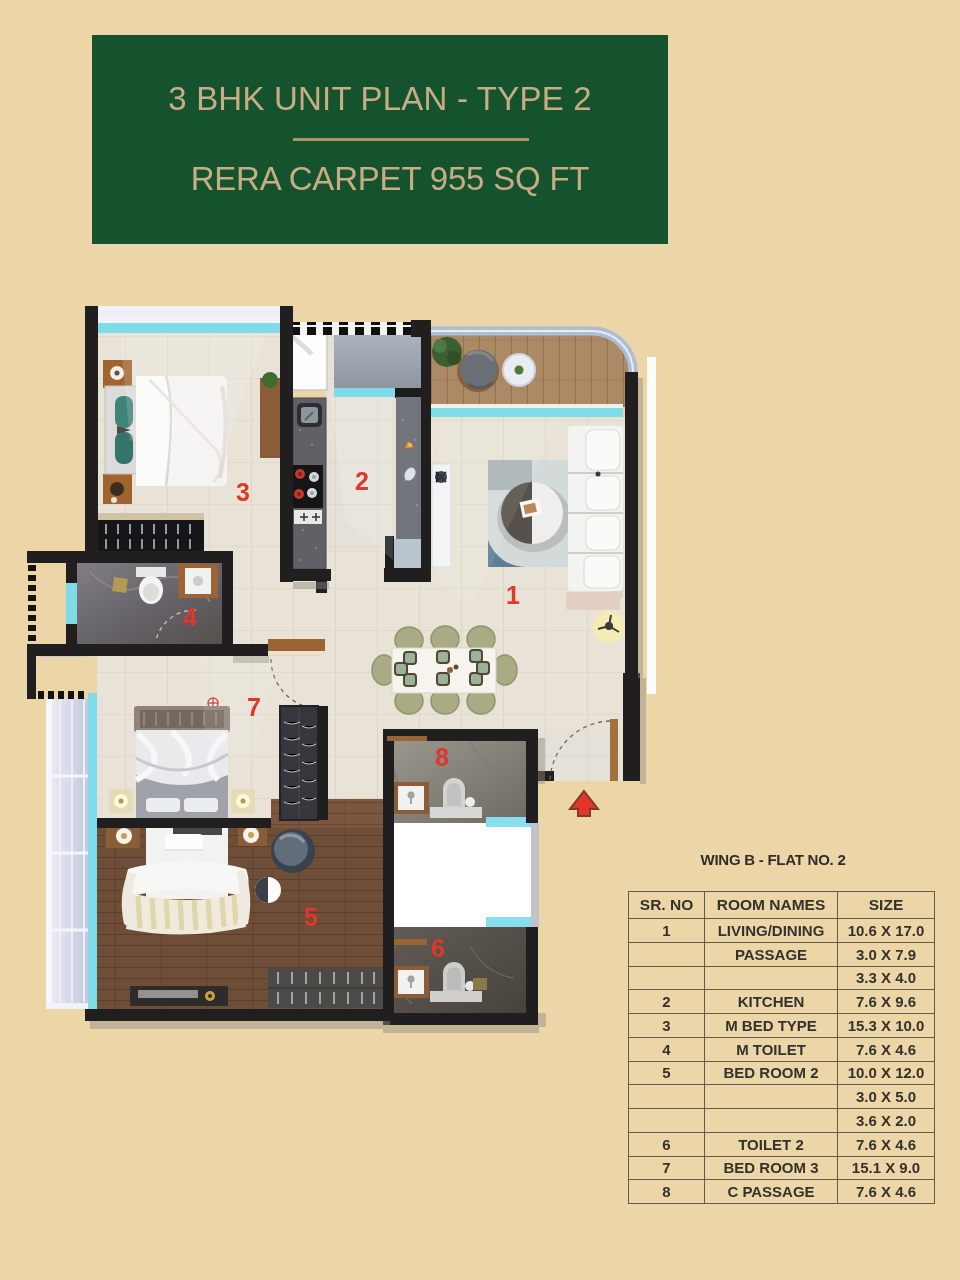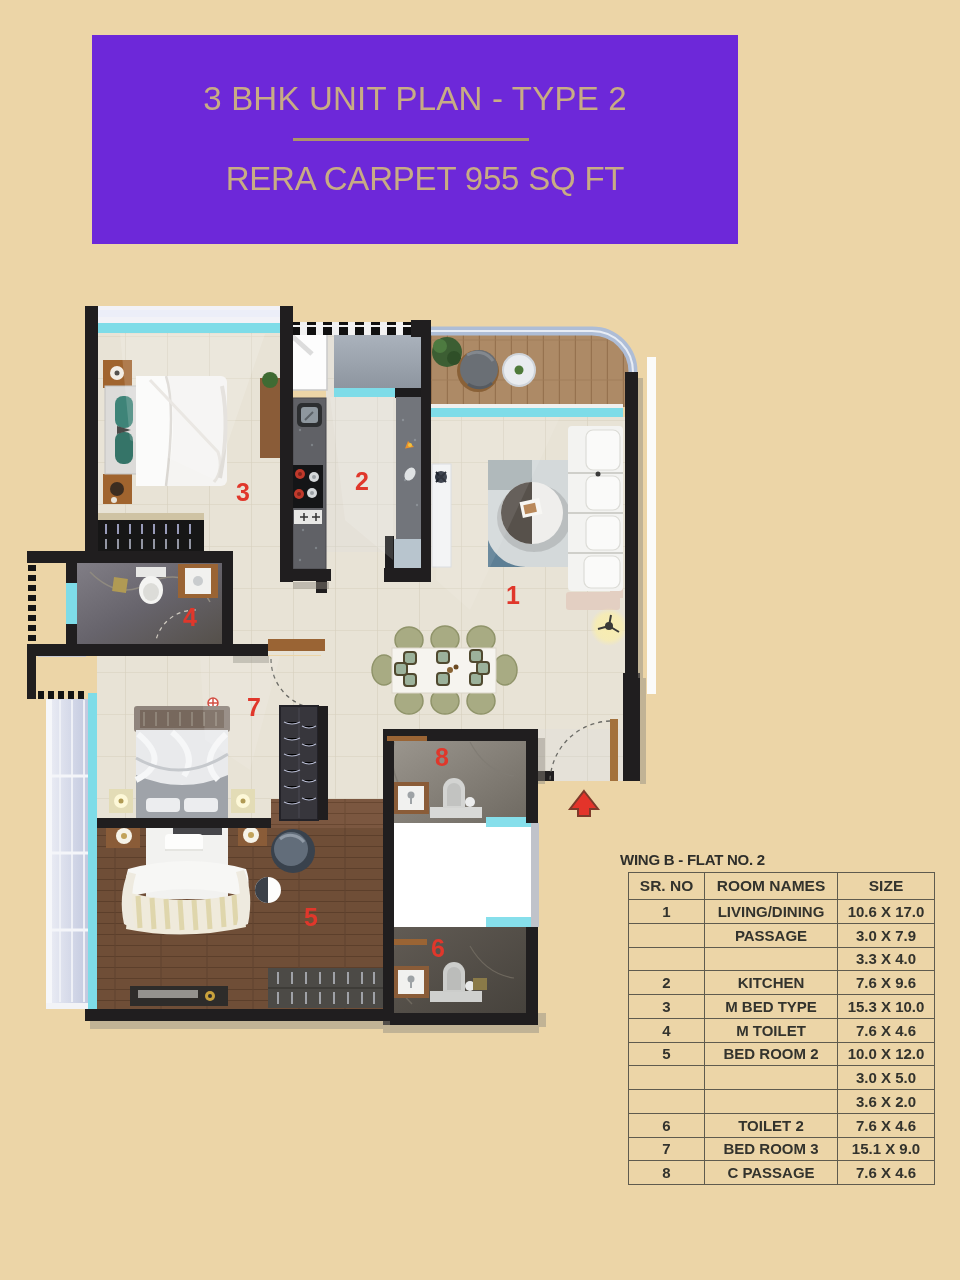--- a/index.html
+++ b/index.html
@@ -1,28 +1,28 @@
 <!DOCTYPE html>
 <html><head>
 <meta charset="utf-8">
 <style>
   html,body{margin:0;padding:0;}
   body{width:960px;height:1280px;background:#ecd5a7;position:relative;overflow:hidden;
        font-family:"Liberation Sans", sans-serif;}
-  .hdr{position:absolute;left:92px;top:35px;width:646px;height:209px;background:#6d28d9;}
+  .hdr{position:absolute;left:92px;top:35px;width:576px;height:209px;background:#14532d;}
   .hdr .l1{position:absolute;left:0;width:100%;top:64px;text-align:center;
            color:#c8ac84;font-size:33px;letter-spacing:0.2px;font-weight:400;
            transform:translateY(-50%);white-space:nowrap;}
   .hdr .div{position:absolute;left:201px;top:103px;width:236px;height:3px;background:#ad9468;}
   .hdr .l2{position:absolute;left:0;width:100%;top:144px;text-align:center;
            color:#c8ac84;font-size:33px;letter-spacing:-0.2px;transform:translateY(-50%);
            white-space:nowrap;margin-left:10px;}
-  .wing{position:absolute;left:620px;top:851px;width:306px;
+  .wing{position:absolute;left:620px;top:851px;width:306px;text-align:center;
         color:#2e2e2a;font-size:15px;font-weight:bold;letter-spacing:-0.25px;}
-  table.rt{position:absolute;left:628px;top:872px;border-collapse:collapse;
+  table.rt{position:absolute;left:628px;top:891px;border-collapse:collapse;
            table-layout:fixed;width:306px;padding-left:20px;}
   table.rt td{border:1px solid #5f5b4e;text-align:center;vertical-align:middle;
               color:#33332d;font-size:15px;font-weight:bold;padding:0;
               white-space:nowrap;overflow:visible;}
   table.rt tr{height:23.75px;}
   table.rt tr.h{height:27px;}
   table.rt tr.h td{font-size:15.5px;}
 </style>
 </head>
 <body>

